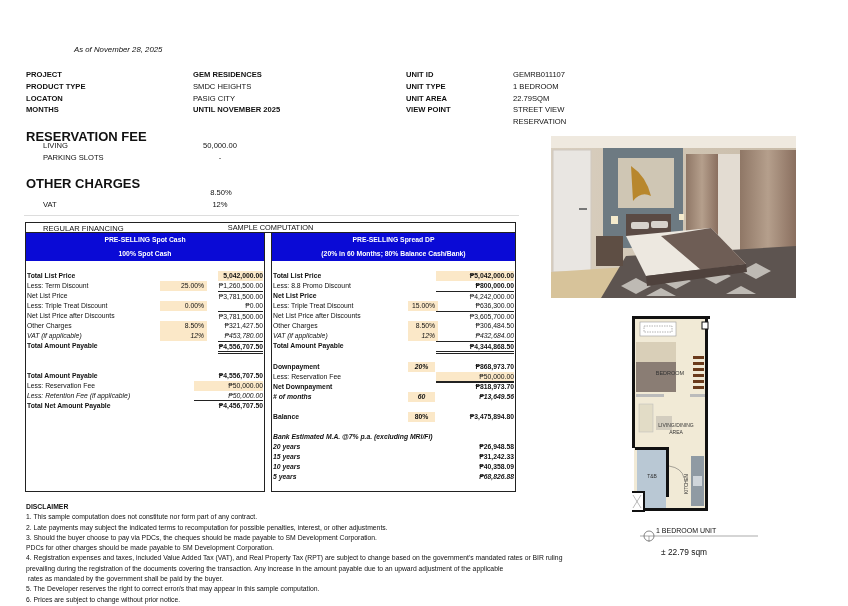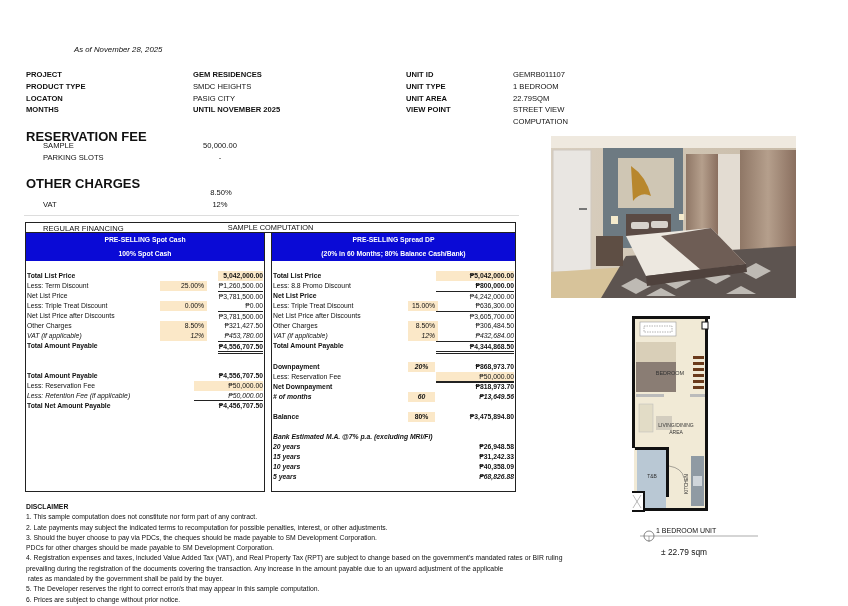--- a/index.html
+++ b/index.html
@@ -67,25 +67,25 @@
   <div class="b">UNIT ID</div>
   <div class="b">UNIT TYPE</div>
   <div class="b">UNIT AREA</div>
   <div class="b">VIEW POINT</div>
 </div>
 <div class="abs info" style="left:513px;top:69px;">
   <div>GEMRB011107</div>
   <div>1 BEDROOM</div>
   <div>22.79SQM</div>
   <div>STREET VIEW</div>
-  <div>COMPUTATION</div>
+  <div>RESERVATION</div>
 </div>
 
 <div class="abs sect" style="left:26px;top:129px;">RESERVATION FEE</div>
-<div class="abs sub" style="left:43px;top:141px;">SAMPLE</div>
+<div class="abs sub" style="left:43px;top:141px;">LIVING</div>
 <div class="abs sub r" style="left:180px;width:80px;top:141px;">50,000.00</div>
 <div class="abs sub" style="left:43px;top:153px;">PARKING SLOTS</div>
 <div class="abs sub r" style="left:180px;width:80px;top:153px;">-</div>
 
 <div class="abs sect" style="left:26px;top:176px;">OTHER CHARGES</div>
 <div class="abs sub" style="left:43px;top:188px;margin-top:36px;">REGULAR FINANCING</div>
 <div class="abs sub r" style="left:180px;width:82px;top:188px;">8.50%</div>
 <div class="abs sub" style="left:43px;top:200px;">VAT</div>
 <div class="abs sub r" style="left:180px;width:80px;top:200px;">12%</div>
 <div class="abs" style="left:24px;top:215px;width:495px;border-top:1px solid #ddd;"></div>

